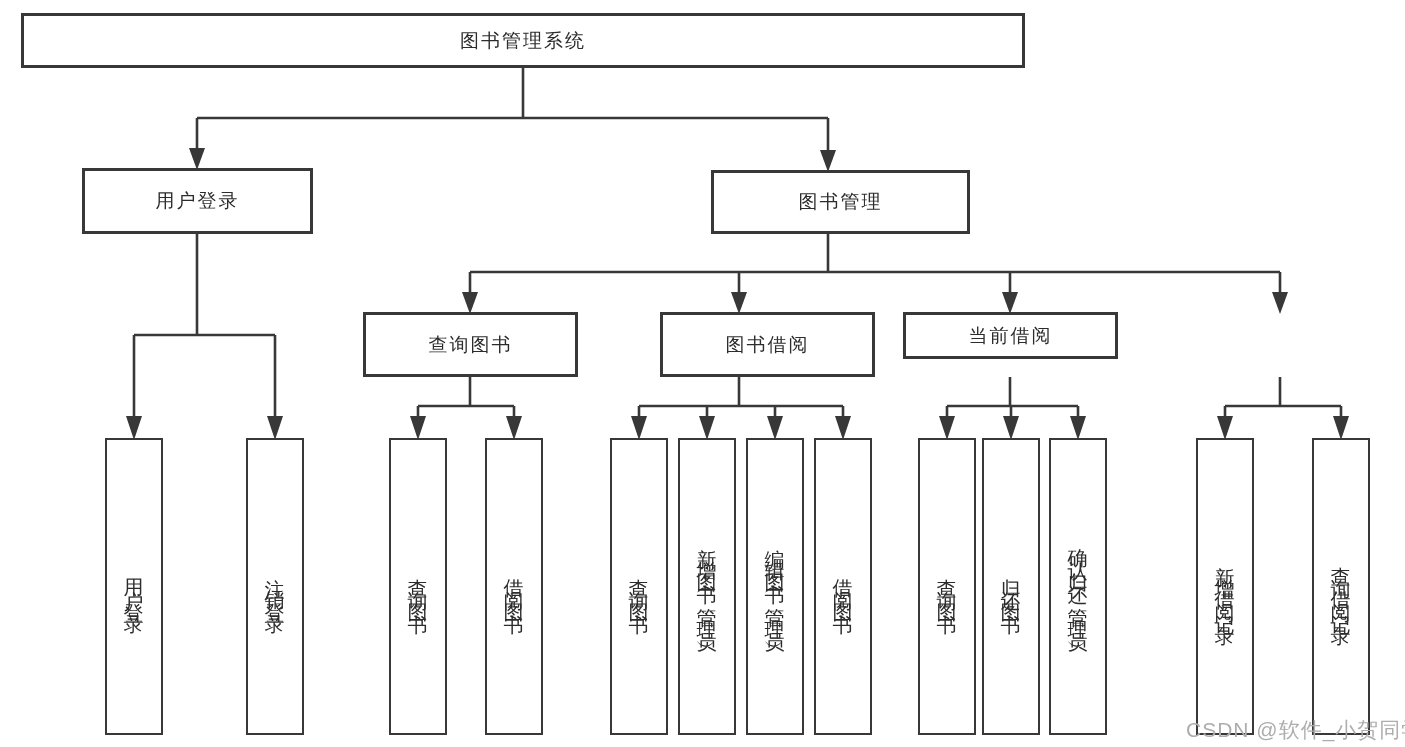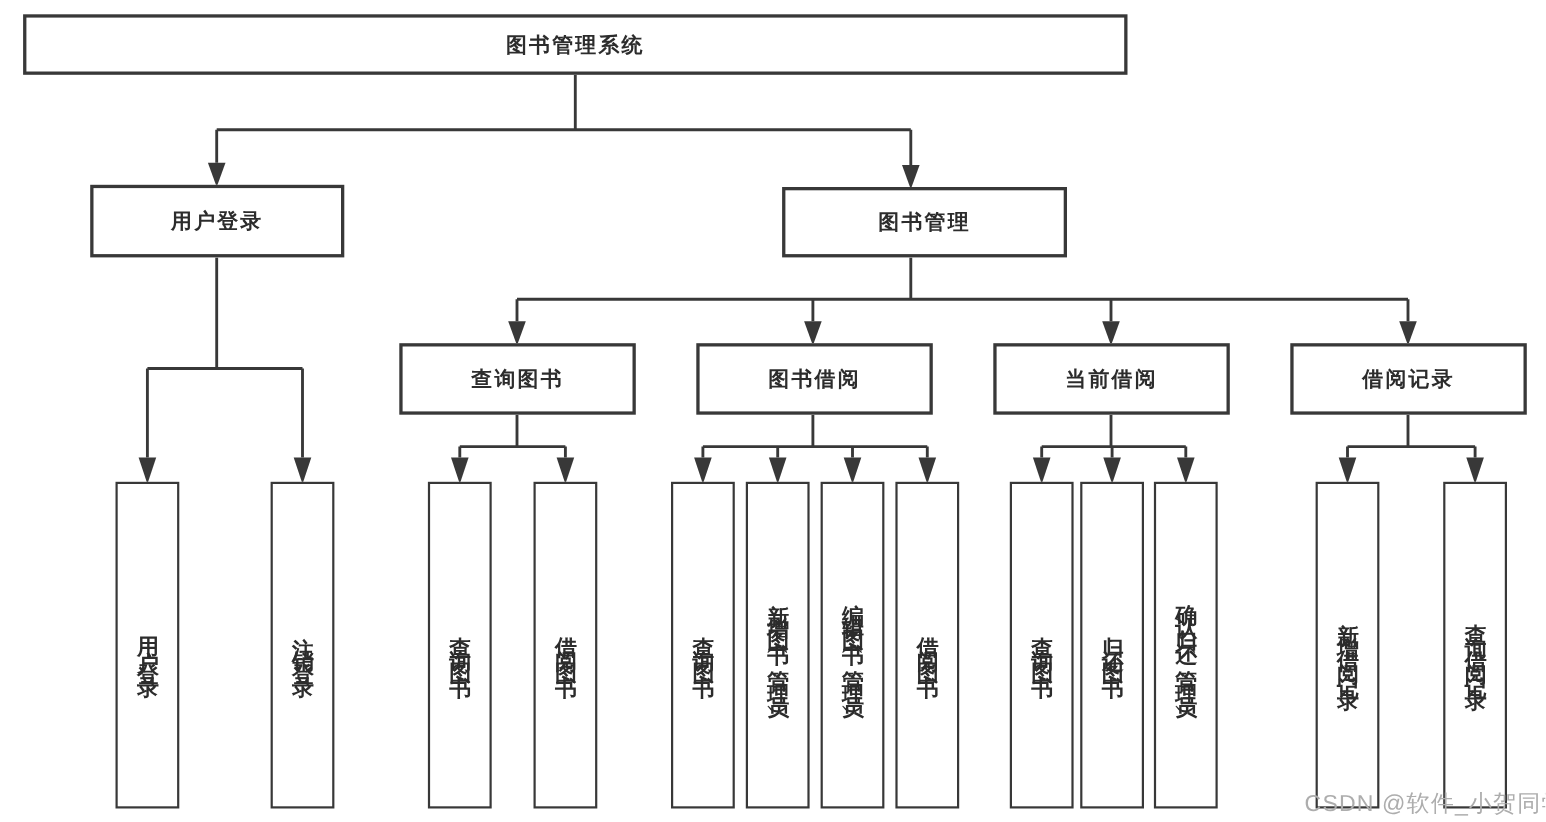--- a/index.html
+++ b/index.html
@@ -36,21 +36,20 @@
     box-sizing: border-box;
     border: 3px solid var(--line);
     background: #ffffff;
     display: flex;
     align-items: center;
     justify-content: center;
     color: var(--text);
     font-size: 19px;
     letter-spacing: 2px;
     white-space: nowrap;
-    font-weight: bold;
   }
   .leaf {
     width: 58px;
     height: 297px;
     border-width: 2.6px;
     font-size: 20px;
     letter-spacing: 0;
   }
   .leaf .vtext {
     writing-mode: vertical-rl;
@@ -124,23 +123,22 @@
       <polygon points="1333,416 1349,416 1341,440"></polygon>
     </g>
   </svg>
 
   <div class="node lv1" style="left:21px;top:13px;width:1004px;height:55px">图书管理系统</div>
 
   <div class="node lv2" style="left:82px;top:168px;width:231px;height:66px">用户登录</div>
   <div class="node lv2" style="left:711px;top:170px;width:259px;height:64px">图书管理</div>
 
   <div class="node lv3" style="left:363px;top:312px;width:215px;height:65px">查询图书</div>
-  <div class="node lv3" style="left:633px;top:312px;width:215px;height:65px">图书借阅</div>
-  <div class="node lv3" style="left:903px;top:312px;width:215px;height:65px">当前借阅</div>
-  <div class="node lv3" style="left:1173px;top:312px;width:215px;height:65px">借阅记录</div>
+  <div class="node lv3" style="left:660px;top:312px;width:215px;height:65px">图书借阅</div>
+  <div class="node lv3" style="left:903px;top:312px;width:215px;height:47px">当前借阅</div>
 
   <div class="node leaf" style="left:105px;top:438px">
     <span class="vtext">用户登录</span>
   </div>
   <div class="node leaf" style="left:246px;top:438px">
     <span class="vtext">注销登录</span>
   </div>
 
   <div class="node leaf" style="left:389px;top:438px">
     <span class="vtext">查询图书</span>

